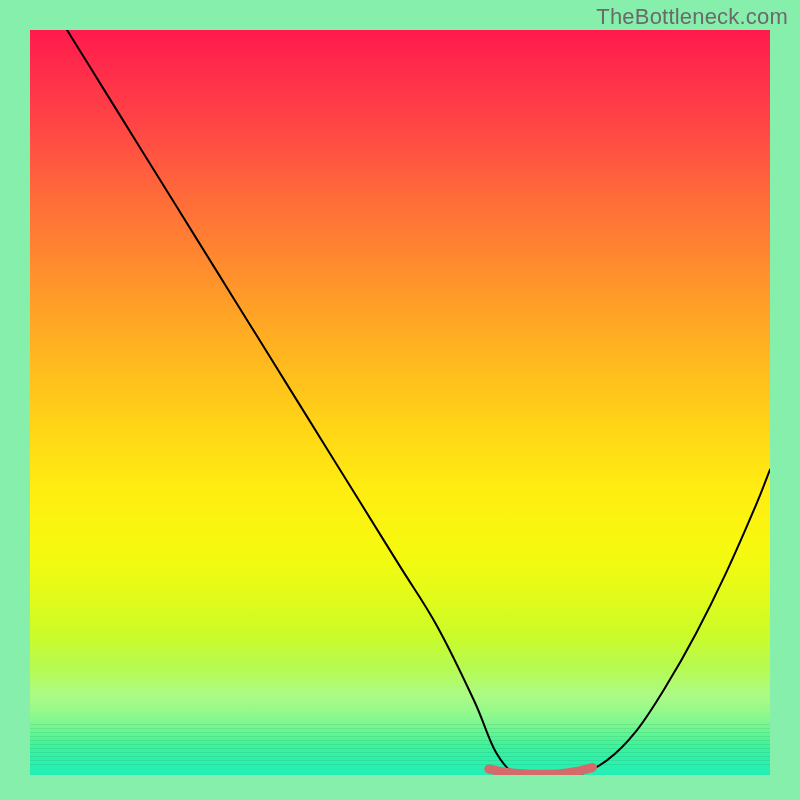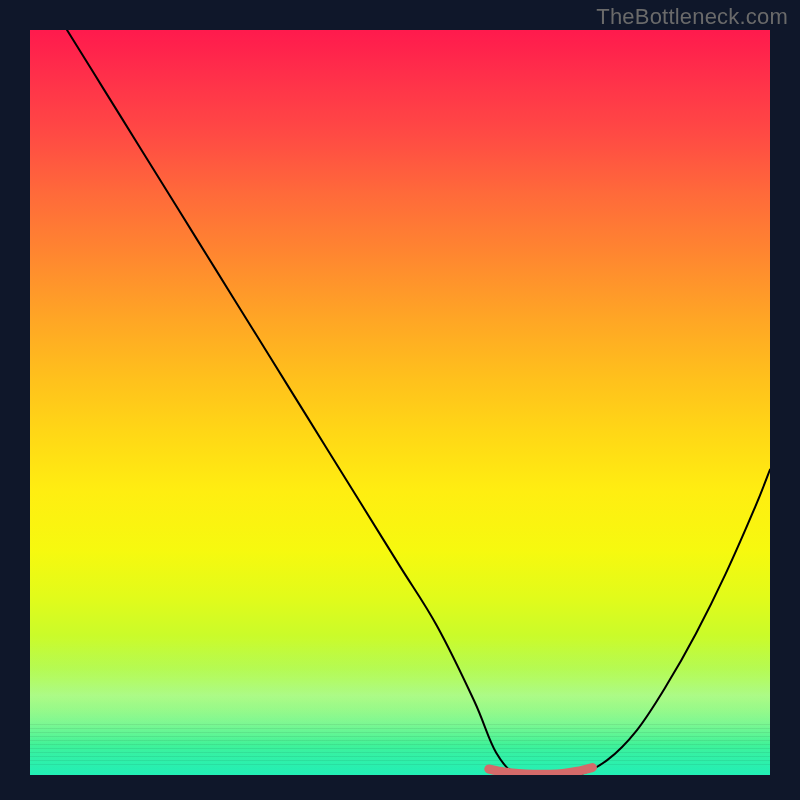--- a/index.html
+++ b/index.html
@@ -8,21 +8,21 @@
     width: 800px;
     height: 800px;
     background: #000;
     overflow: hidden;
     font-family: Arial, Helvetica, sans-serif;
   }
   .frame {
     position: relative;
     width: 800px;
     height: 800px;
-    background: #0f172a;
+    background: #86efac;
   }
   .plot-area {
     position: absolute;
     left: 30px;
     top: 30px;
     width: 740px;
     height: 745px;
     
     background: linear-gradient(
       to bottom,

